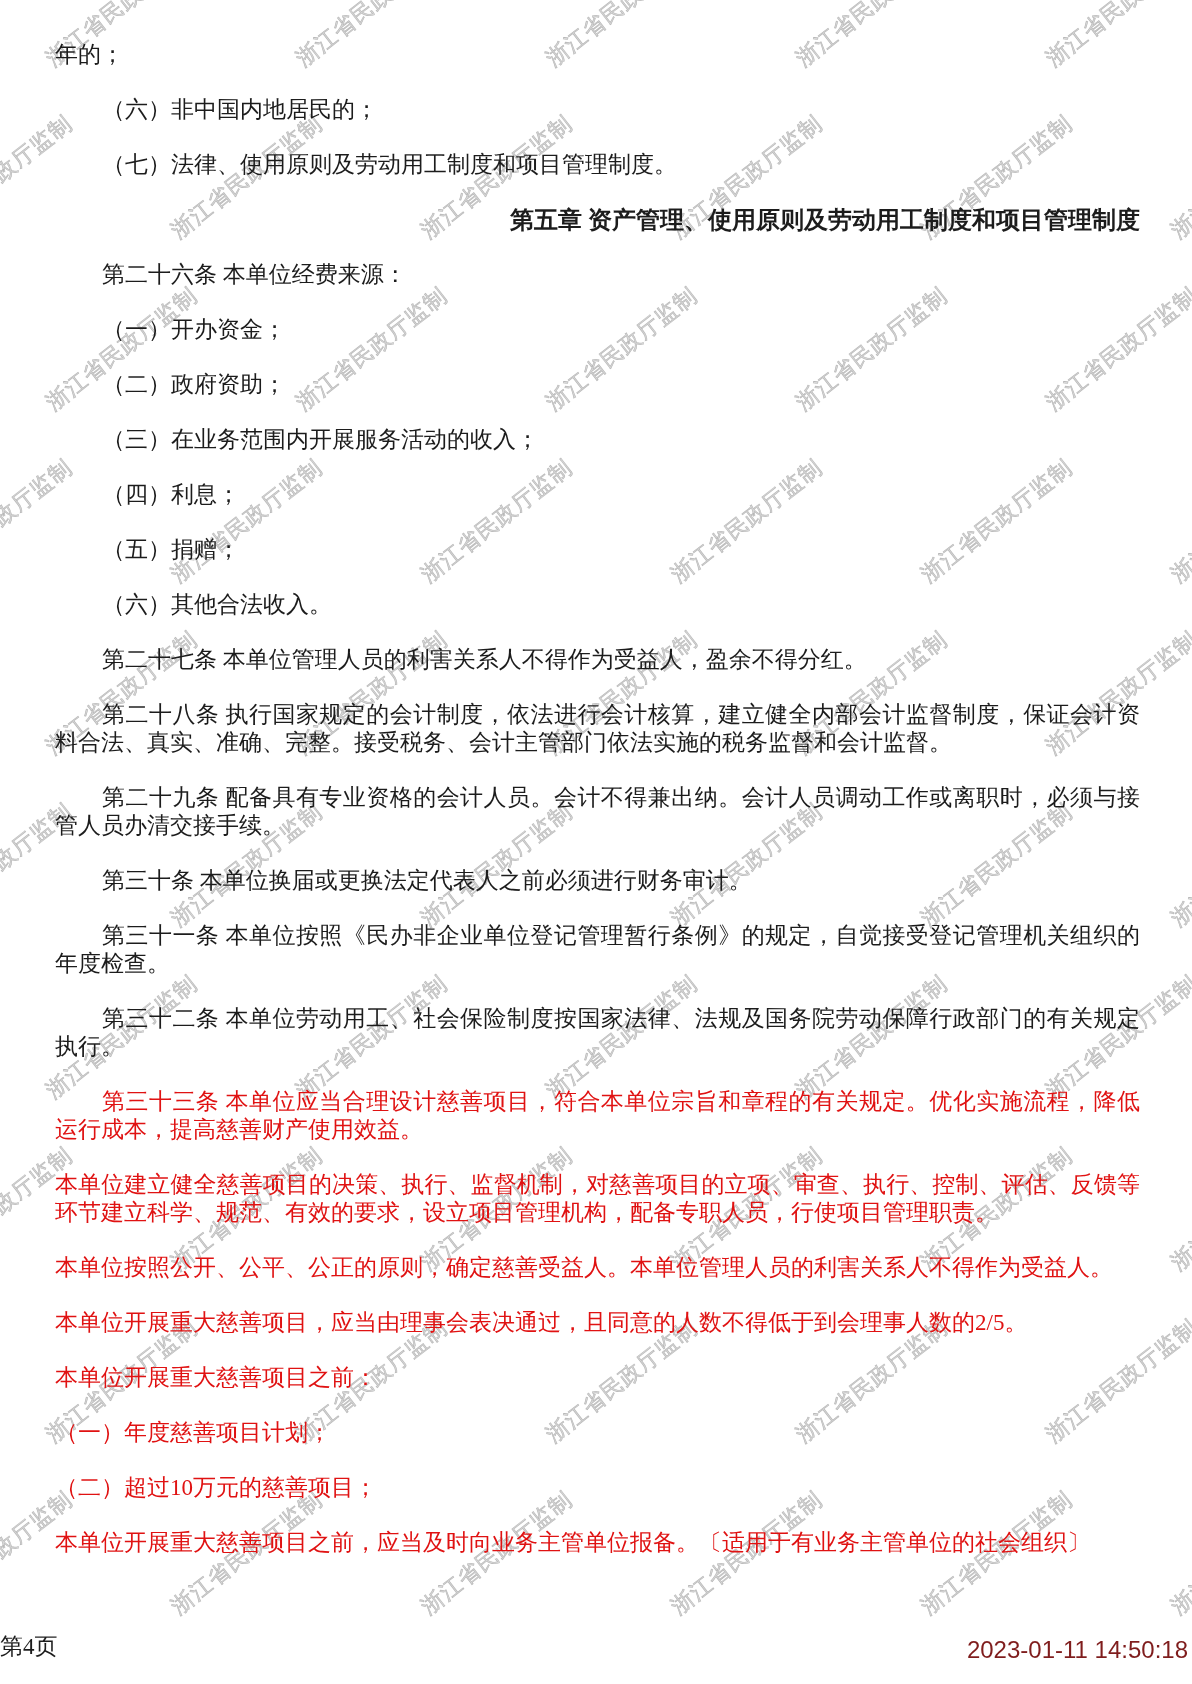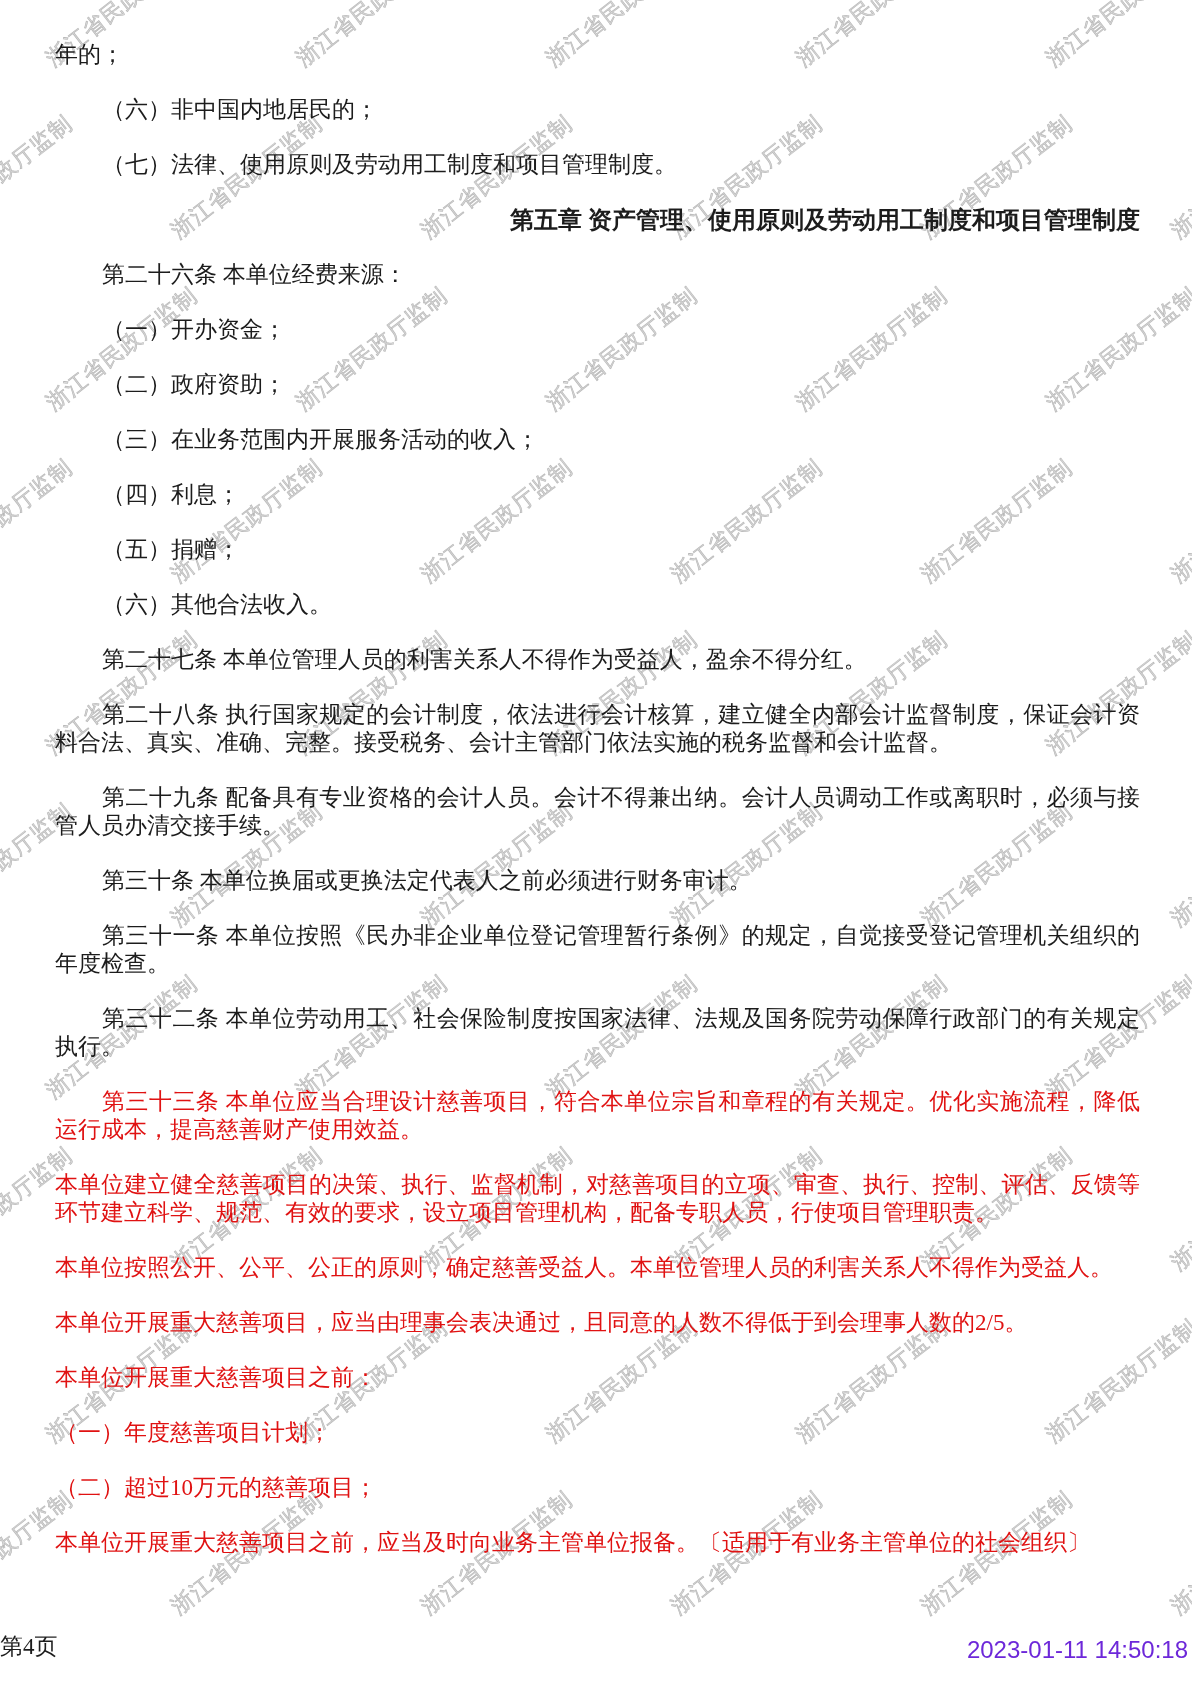--- a/index.html
+++ b/index.html
@@ -65,21 +65,21 @@
     font-size: 23px;
     color: var(--body-color, #1c1c1c);
     z-index: 1;
   }
   .footer-time {
     position: absolute;
     right: 4px;
     bottom: 20px;
     font-size: 24px;
     font-family: "Liberation Sans", "DejaVu Sans", sans-serif;
-    color: #6d28d9;
+    color: #7f1d1d;
     z-index: 1;
   }
 </style>
 </head>
 <body>
 
 <div class="page">
   <div class="watermark-layer" id="watermarks">
       <span class="wm" style="left: 40px; top: 50px;">浙江省民政厅监制</span>
       <span class="wm" style="left: 290px; top: 50px;">浙江省民政厅监制</span>

